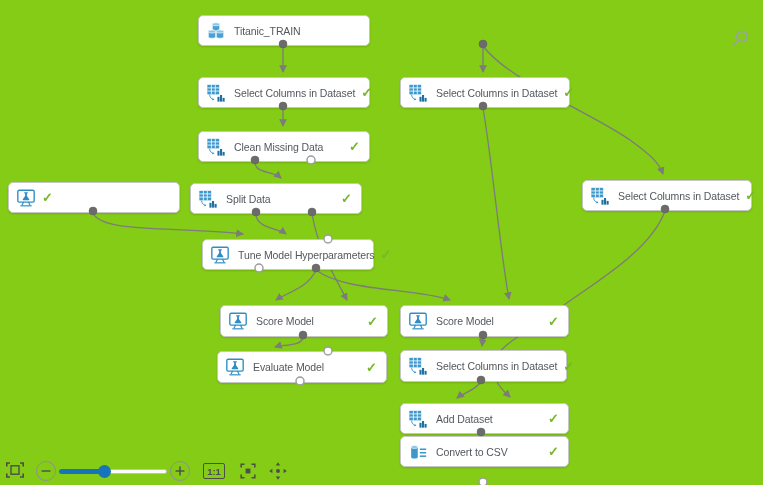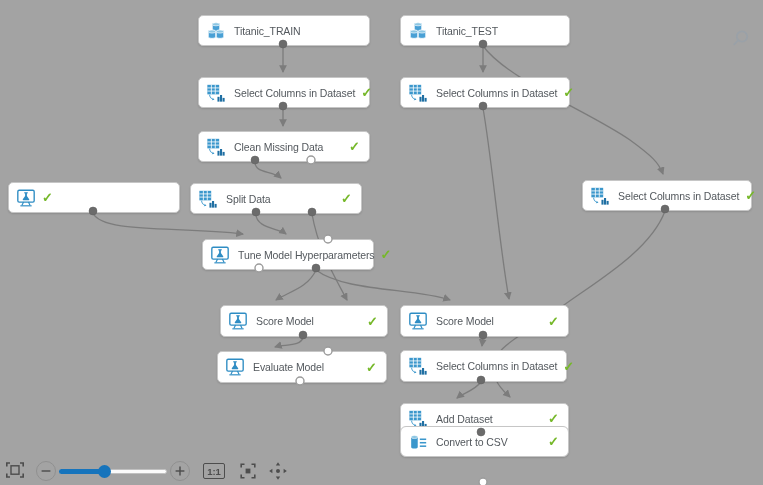--- a/index.html
+++ b/index.html
@@ -1,17 +1,17 @@
 <!DOCTYPE html>
 <html><head>
 <meta charset="utf-8">
 <style>
   html,body{margin:0;padding:0;}
   body{width:763px;height:485px;overflow:hidden;font-family:"Liberation Sans",sans-serif;}
-  .canvas{position:relative;width:763px;height:485px;background:#a3a3a3;}
+  .canvas{position:relative;width:763px;height:485px;background:#84cc16;}
   svg.layer{position:absolute;left:0;top:0;z-index:1;}
   svg.ports{z-index:3;}
   .node{position:absolute;z-index:2;height:29px;background:#ffffff;border:1px solid #c6c6c6;
         border-radius:5px;box-shadow:0 1px 2px rgba(0,0,0,.14);display:flex;align-items:center;}
   .node .nicon{margin-left:7px;width:20px;height:20px;flex:0 0 20px;}
   .node .nlabel{margin-left:8px;font-size:10.5px;color:#53585d;white-space:nowrap;flex:1 1 auto;letter-spacing:-.1px;}
   .node .ncheck{margin:0 9px 0 6px;color:#76b82a;font-size:13px;font-weight:bold;line-height:1;}
   .toolbar{position:absolute;left:4px;bottom:1px;height:26px;z-index:4;display:flex;align-items:center;}
   .tbtn{display:flex;align-items:center;justify-content:center;}
   .circle-btn{width:20px;height:20px;border-radius:50%;border:1.4px solid #909090;background:transparent;
@@ -64,35 +64,20 @@
           <path d="M2.6,11.6 v5.8 a4,1.7 0 0 0 8,0 v-5.8 a4,1.7 0 0 0 -8,0" fill="#49a0d5"></path>
           <ellipse cx="6.6" cy="11.6" rx="4" ry="1.7" fill="#8cc6e3"></ellipse>
           <path d="M11.4,11.6 v5.8 a4,1.7 0 0 0 8,0 v-5.8 a4,1.7 0 0 0 -8,0" fill="#49a0d5"></path>
           <ellipse cx="15.4" cy="11.6" rx="4" ry="1.7" fill="#8cc6e3"></ellipse>
         </g>
       </svg>
     </span>
     <span class="nlabel">Titanic_TRAIN</span>
   </div>
 
-  <div class="node" style="left:400px;top:15px;width:168px;">
-    <span class="nicon">
-      <svg viewBox="0 0 22 22" width="20" height="20">
-        <g stroke="#ffffff" stroke-width="0.7">
-          <path d="M7,3.6 v5.8 a4,1.7 0 0 0 8,0 v-5.8 a4,1.7 0 0 0 -8,0" fill="#49a0d5"></path>
-          <ellipse cx="11" cy="3.6" rx="4" ry="1.7" fill="#8cc6e3"></ellipse>
-          <path d="M2.6,11.6 v5.8 a4,1.7 0 0 0 8,0 v-5.8 a4,1.7 0 0 0 -8,0" fill="#49a0d5"></path>
-          <ellipse cx="6.6" cy="11.6" rx="4" ry="1.7" fill="#8cc6e3"></ellipse>
-          <path d="M11.4,11.6 v5.8 a4,1.7 0 0 0 8,0 v-5.8 a4,1.7 0 0 0 -8,0" fill="#49a0d5"></path>
-          <ellipse cx="15.4" cy="11.6" rx="4" ry="1.7" fill="#8cc6e3"></ellipse>
-        </g>
-      </svg>
-    </span>
-    <span class="nlabel">Titanic_TEST</span>
-  </div>
 
   <div class="node" style="left:198px;top:77px;width:170px;">
     <span class="nicon">
       <svg viewBox="0 0 22 22" width="20" height="20">
         <rect x="1.5" y="2" width="13" height="10.5" fill="#3b97cc"></rect>
         <g stroke="#ffffff" stroke-width="0.9">
           <line x1="1.5" y1="5.4" x2="14.5" y2="5.4"></line>
             <line x1="1.5" y1="8.9" x2="14.5" y2="8.9"></line>
           <line x1="5.9" y1="2" x2="5.9" y2="12.5"></line>
             <line x1="10.2" y1="2" x2="10.2" y2="12.5"></line>
@@ -318,21 +303,21 @@
           <rect x="12.6" y="15.2" width="2.3" height="5.3"></rect>
           <rect x="15.4" y="13.2" width="2.3" height="7.3"></rect>
           <rect x="18.2" y="16.4" width="2.3" height="4.1"></rect>
         </g>
       </svg>
     </span>
     <span class="nlabel">Add Dataset</span>
     <span class="ncheck">✓</span>
   </div>
 
-  <div class="node" style="left:400px;top:426px;width:167px;border-radius:6px;">
+  <div class="node" style="left:400px;top:436px;width:167px;">
     <span class="nicon">
       <svg viewBox="0 0 22 22" width="20" height="20">
         <path d="M3.5,5.5 v11 a3.6,1.7 0 0 0 7.2,0 v-11" fill="#3b97cc"></path>
         <ellipse cx="7.1" cy="5.5" rx="3.6" ry="1.7" fill="#8cc6e3" stroke="#ffffff" stroke-width="0.6"></ellipse>
         <g stroke="#3b97cc" stroke-width="1.7">
           <line x1="13" y1="8" x2="20" y2="8"></line>
           <line x1="13" y1="11.8" x2="20" y2="11.8"></line>
           <line x1="13" y1="15.6" x2="20" y2="15.6"></line>
         </g>
       </svg>

